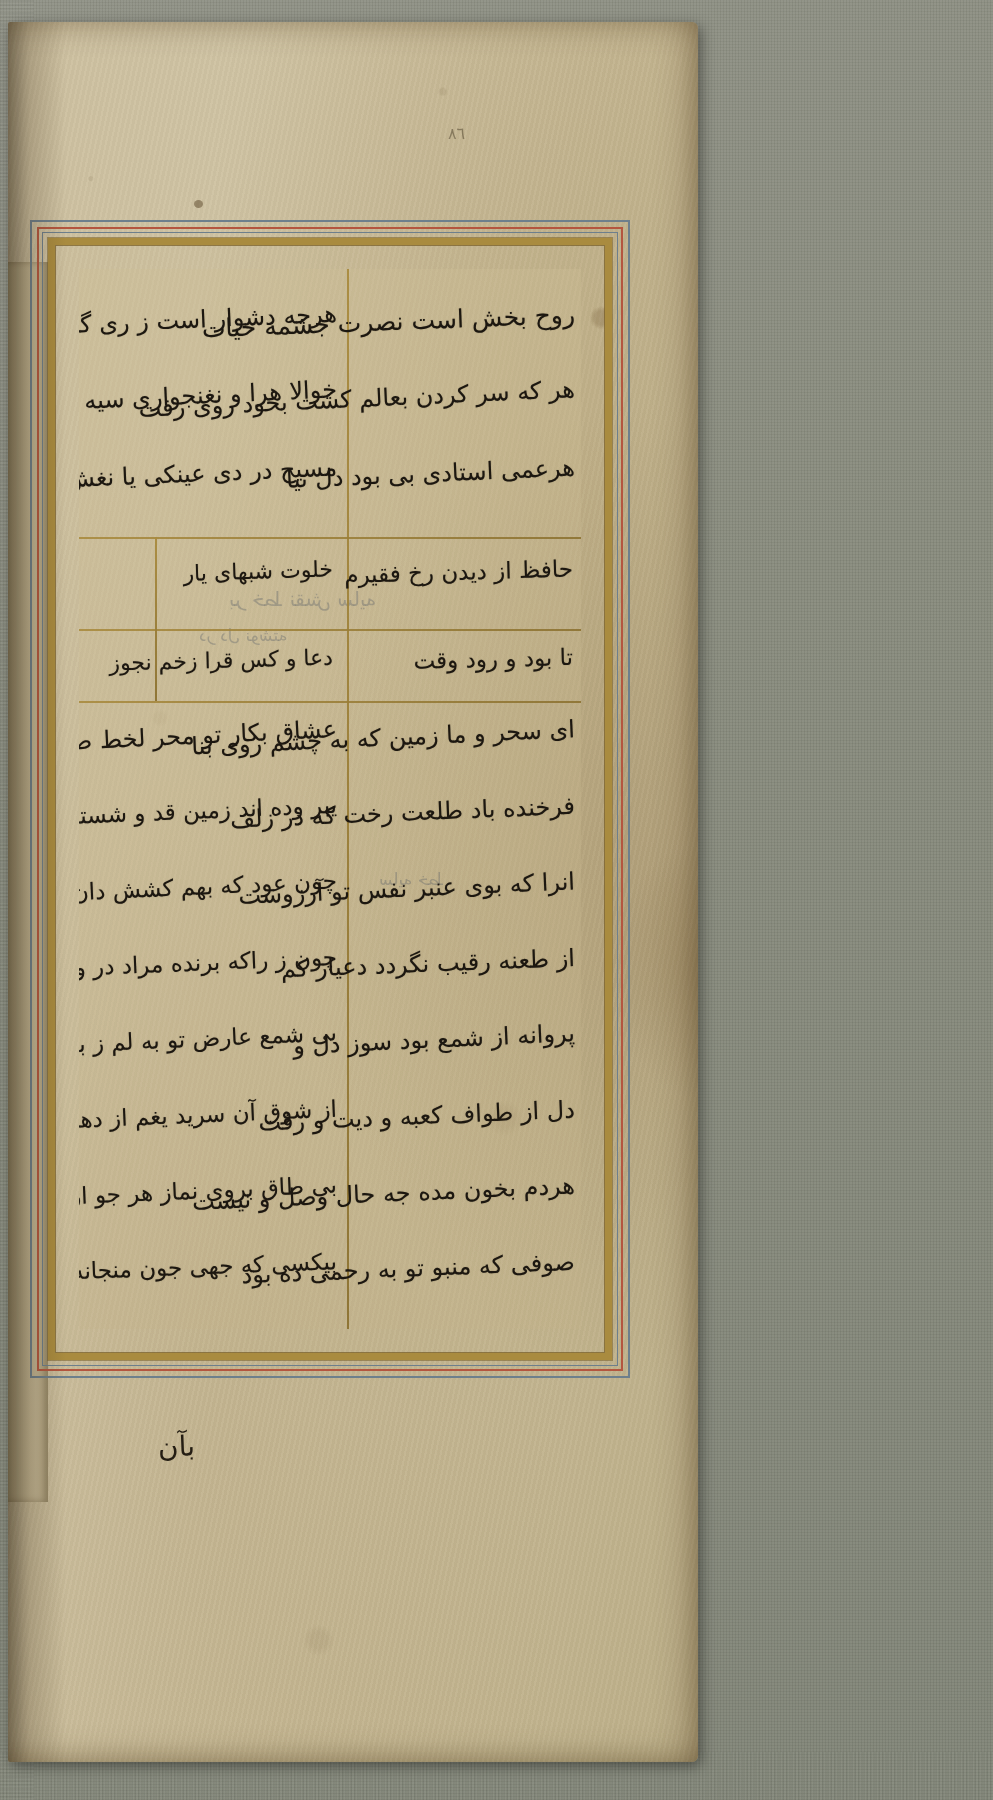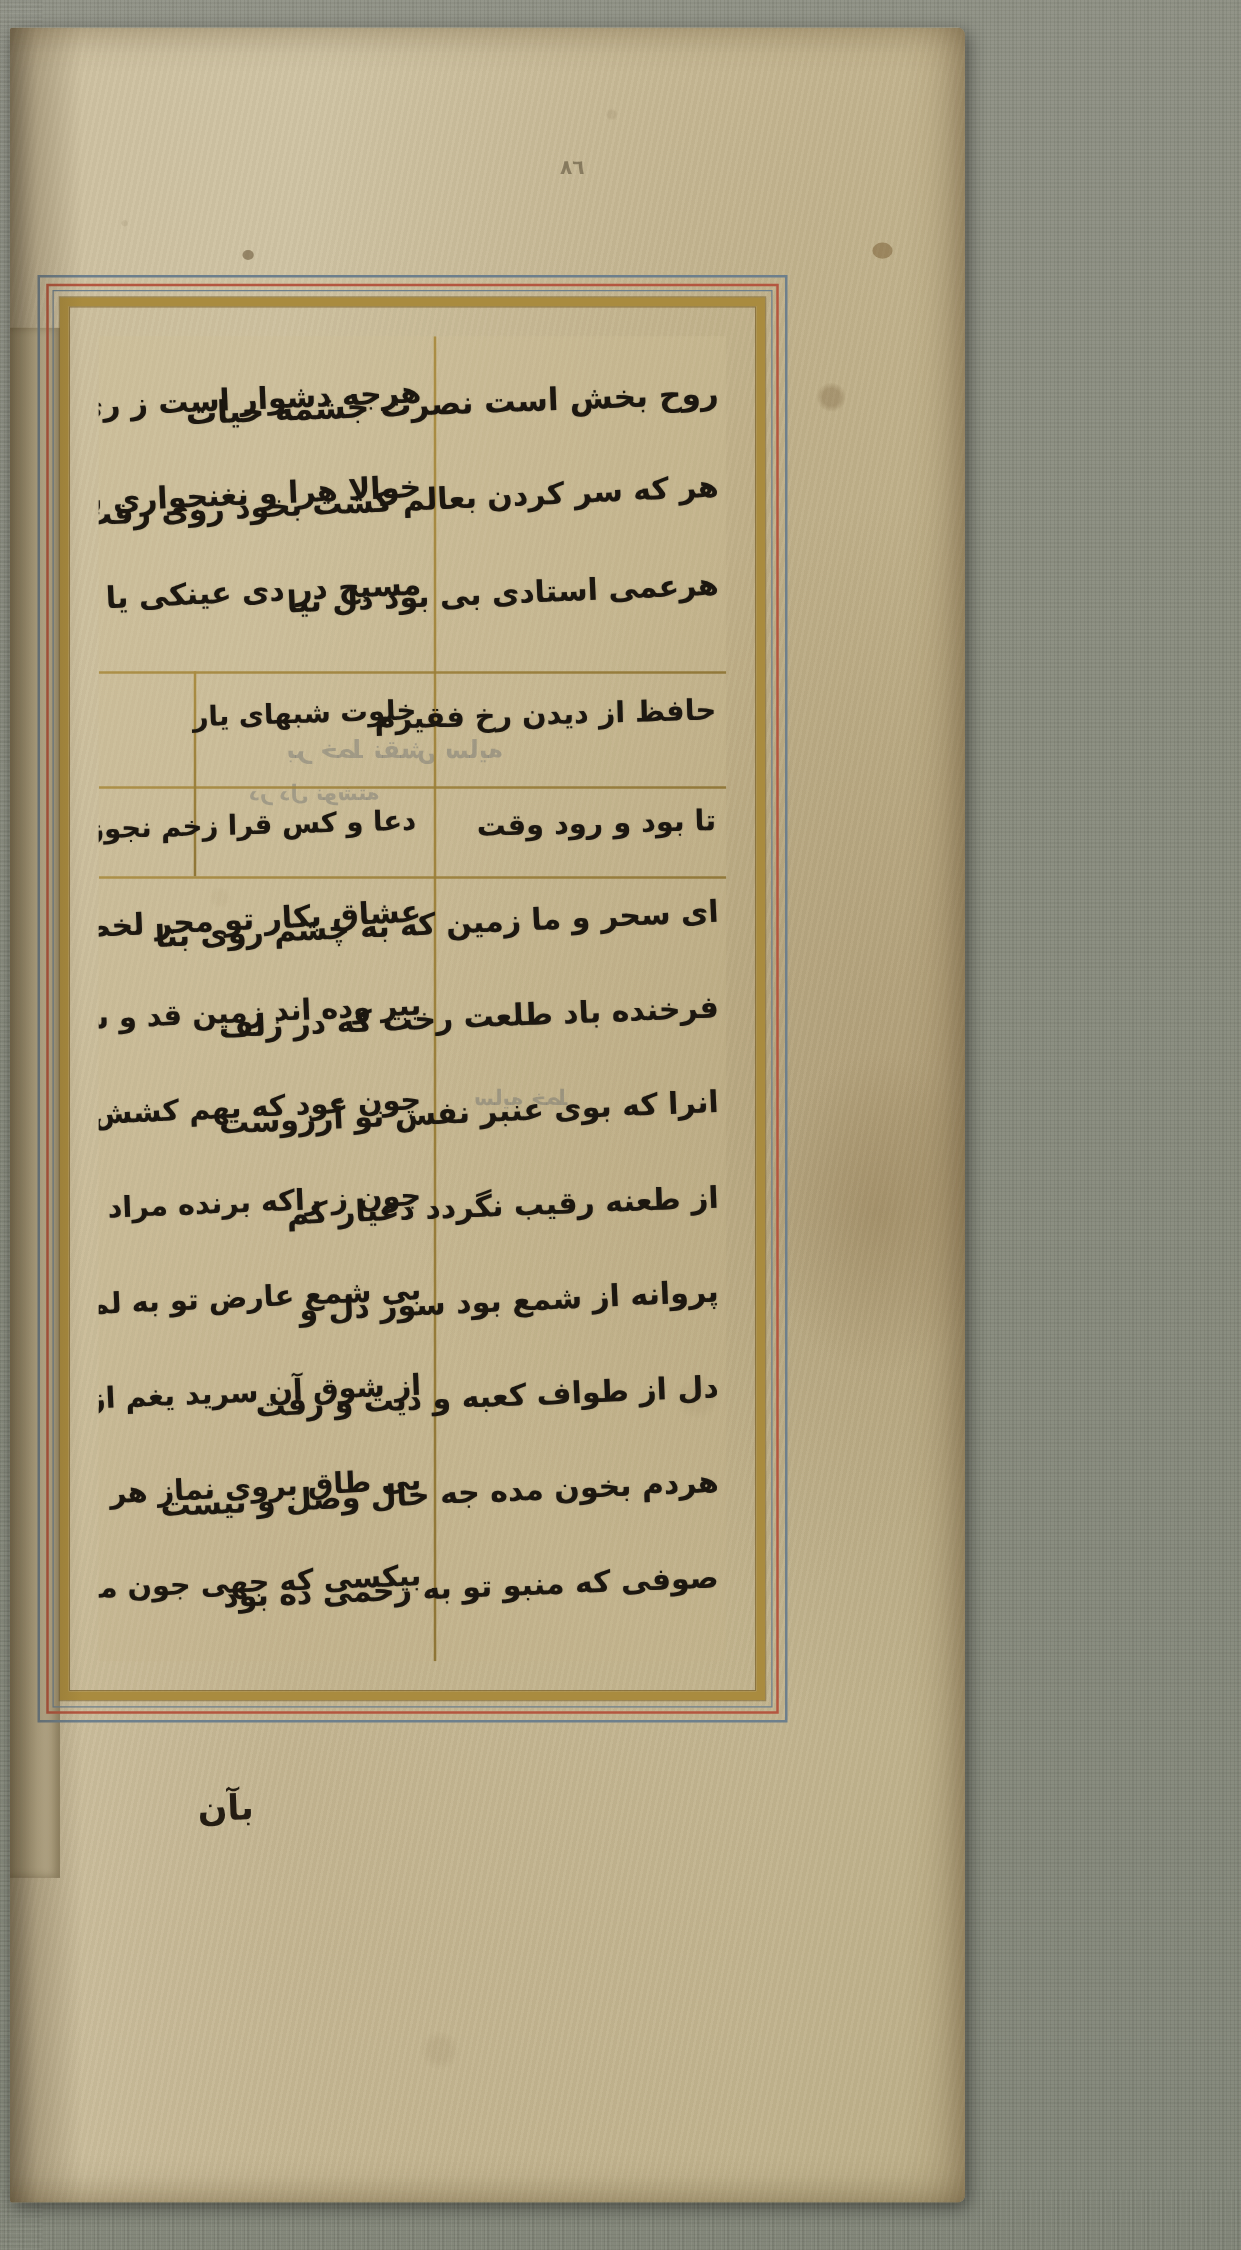--- a/index.html
+++ b/index.html
@@ -30,31 +30,30 @@
     position: absolute;
     background: repeating-linear-gradient(0deg, rgba(255,255,255,0.05) 0 2px, rgba(0,0,0,0.05) 2px 4px);
     pointer-events: none;
   }
 
   
   #leaf {
     position: absolute;
     left: 8px;
     top: 22px;
-    width: 764px;
+    width: 690px;
     height: 1740px;
     background:
       radial-gradient(ellipse at 78% 22%, rgba(150,120,70,0.16) 0%, rgba(150,120,70,0) 46%),
       radial-gradient(ellipse at 30% 80%, rgba(140,110,60,0.13) 0%, rgba(140,110,60,0) 52%),
       radial-gradient(ellipse at 95% 50%, rgba(120,95,55,0.22) 0%, rgba(120,95,55,0) 40%),
       linear-gradient(100deg, #cdc0a0 0%, #cfc3a3 25%, #c9bc99 55%, #c2b48f 80%, #bcae88 100%);
     box-shadow: 3px 4px 14px rgba(0,0,0,0.42);
     border-radius: 2px 6px 6px 2px;
     overflow: hidden;
-    font-weight: bold;
   }
 
   
   #leaf::before {
     content: "";
     position: absolute;
     inset: 0;
     background:
       radial-gradient(circle at 12% 9%, rgba(90,70,40,0.10) 0 2px, transparent 3px),
       radial-gradient(circle at 63% 4%, rgba(90,70,40,0.10) 0 3px, transparent 5px),

